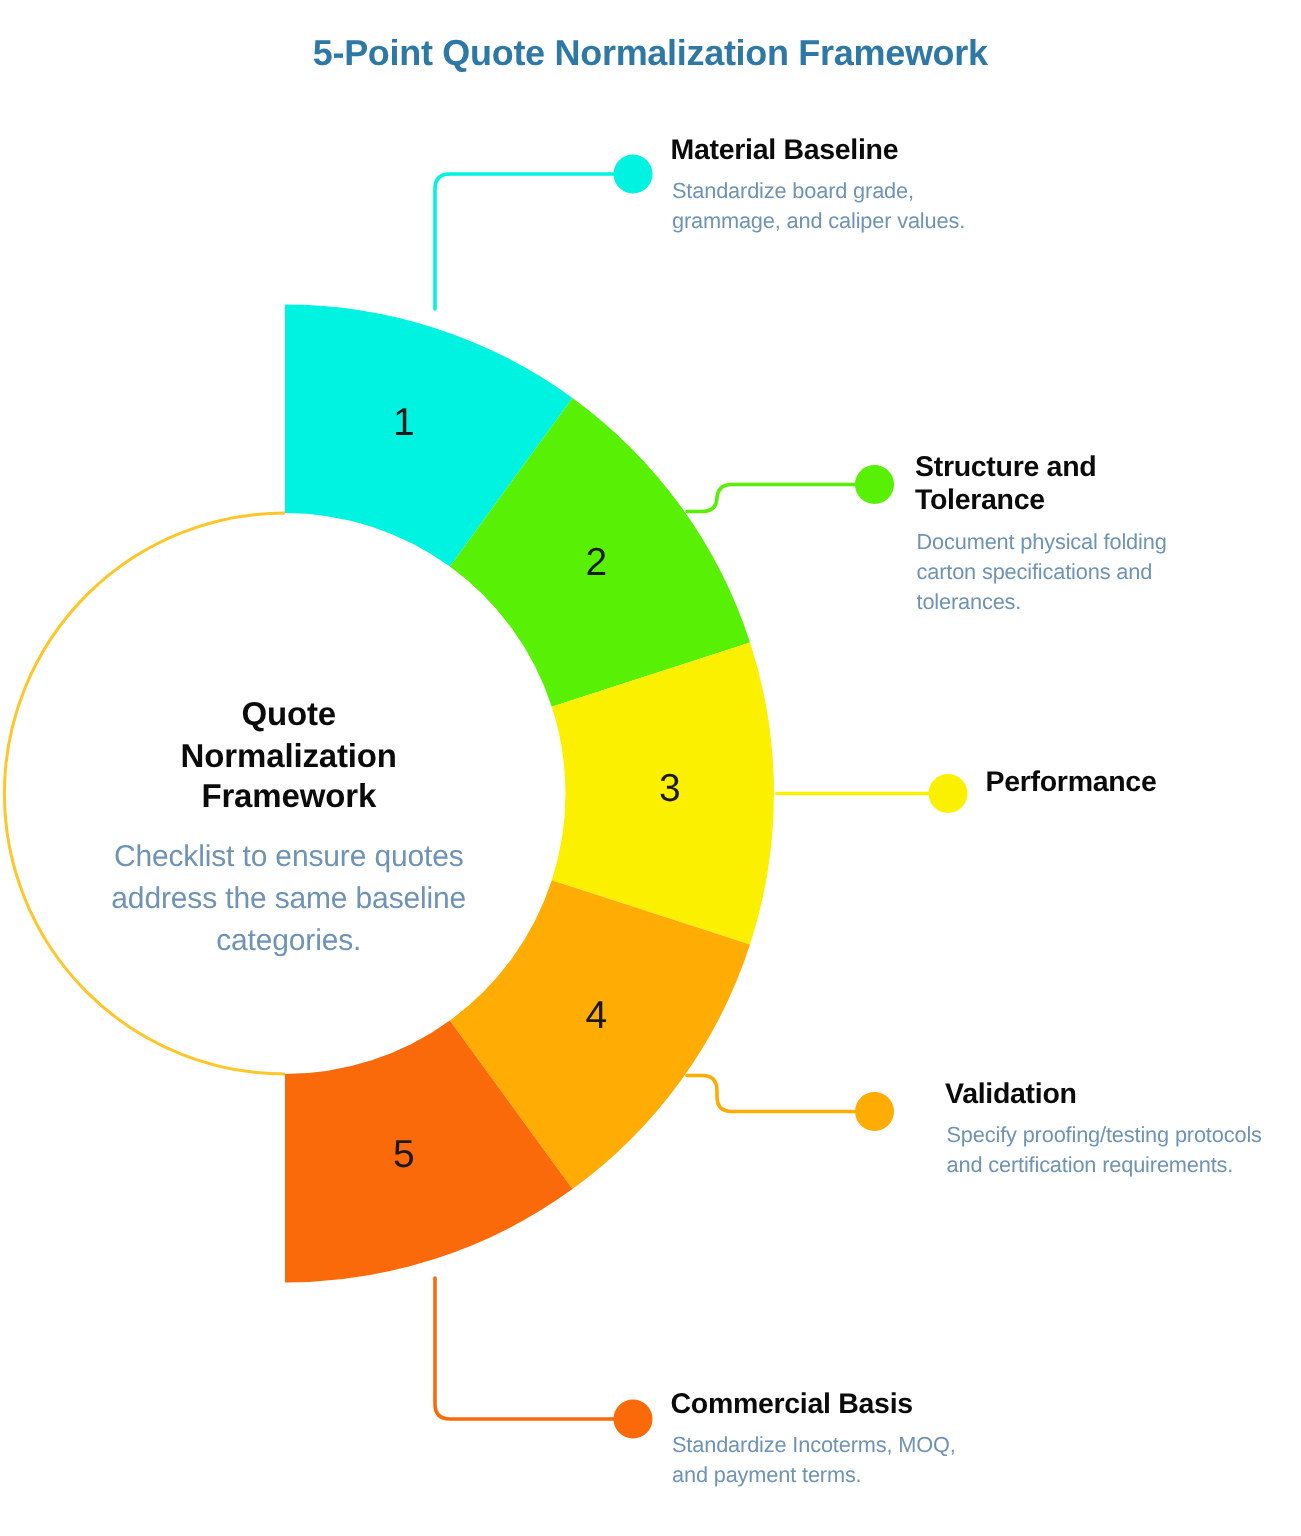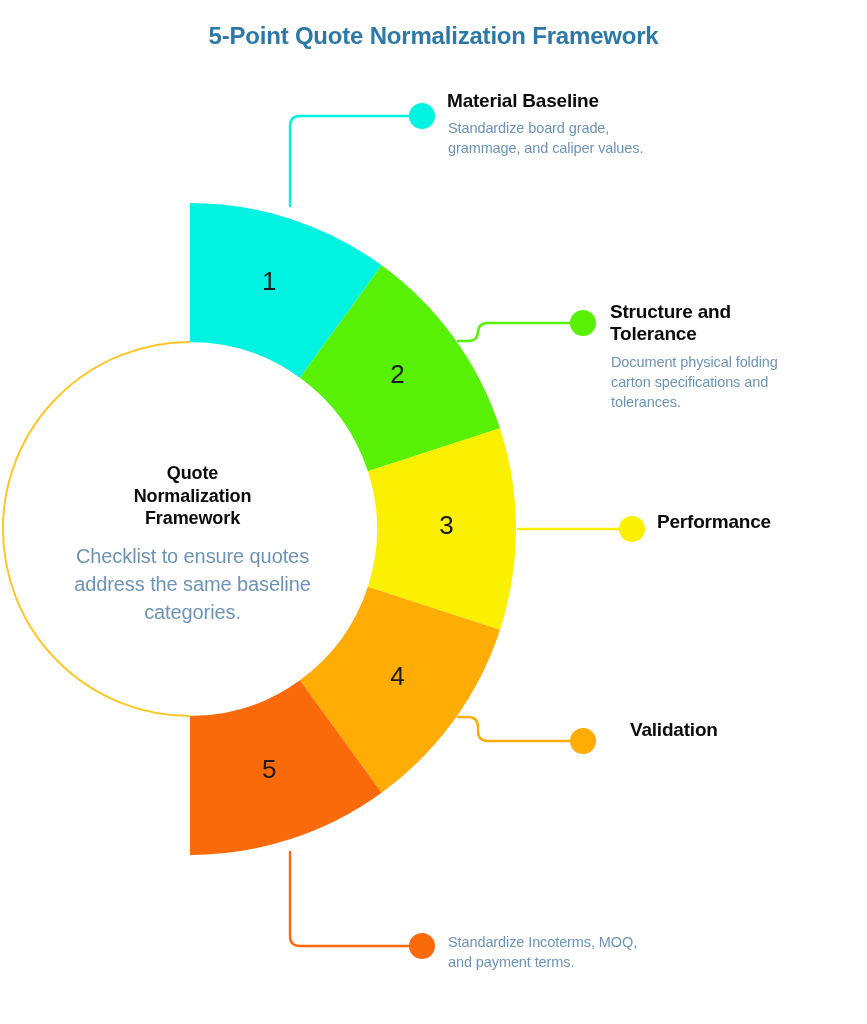--- a/index.html
+++ b/index.html
@@ -43,21 +43,21 @@
 
   
   #center-block {
     position: absolute;
     left: 55px;
     top: 462px;
     width: 275px;
     text-align: center;
   }
   #center-title {
-    font-size: 18px;
+    font-size: 22px;
     font-weight: 700;
     line-height: 1.26;
     color: #0b0b0b;
     letter-spacing: -0.1px;
   }
   #center-desc {
     margin-top: 12px;
     font-size: 20px;
     line-height: 1.4;
     color: #6E93B5;
@@ -166,17 +166,19 @@
   <p class="callout-title">Structure and Tolerance</p>
   <p class="callout-desc">Document physical folding carton specifications and tolerances.</p>
 </div>
 
 <div class="callout" id="callout-3">
   <p class="callout-title">Performance</p>
 </div>
 
 <div class="callout" id="callout-4">
   <p class="callout-title">Validation</p>
+  <p class="callout-desc">Specify proofing/testing protocols and certification requirements.</p>
 </div>
 
 <div class="callout" id="callout-5">
+  <p class="callout-title">Commercial Basis</p>
   <p class="callout-desc">Standardize Incoterms, MOQ, and payment terms.</p>
 </div>
 
 </body></html>

